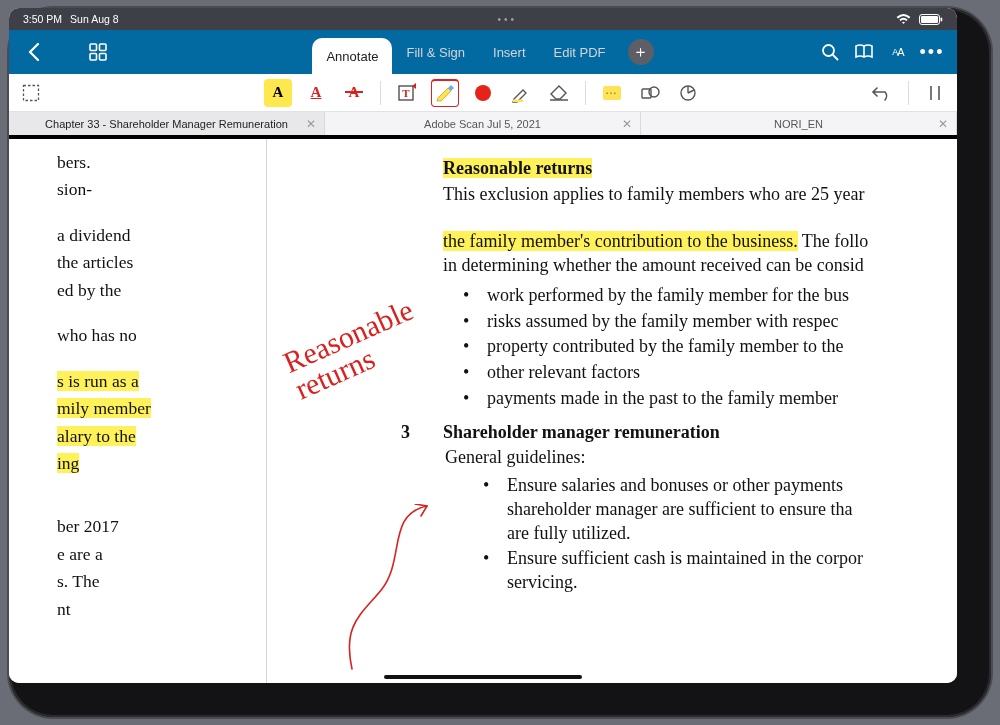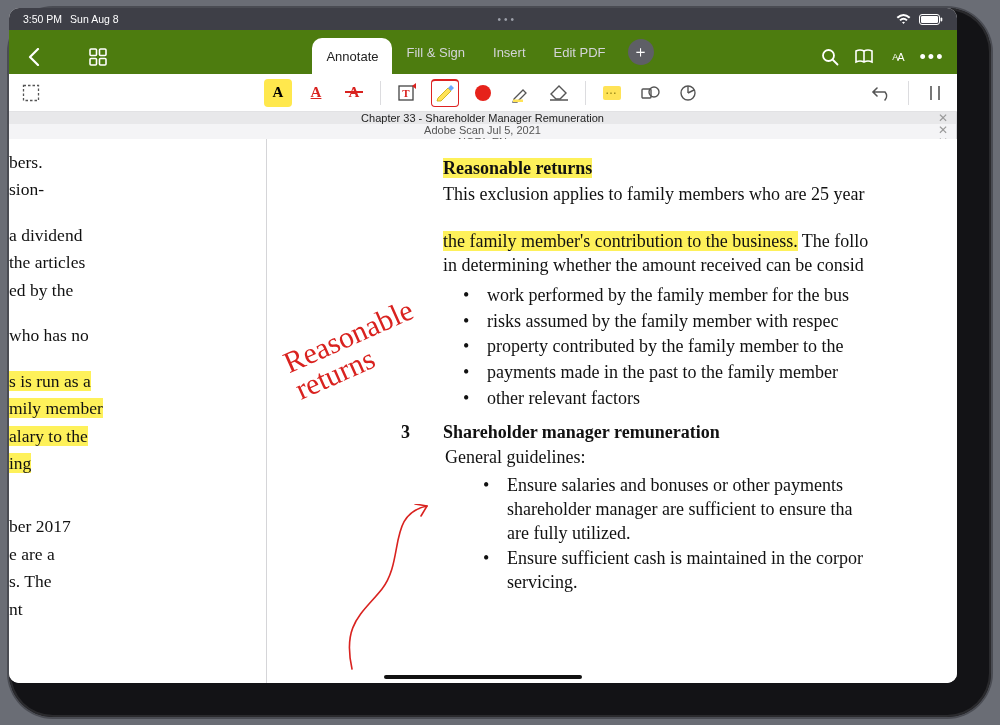--- a/index.html
+++ b/index.html
@@ -19,22 +19,22 @@
   
   .statusbar {
     height: 22px; background: #3e3f47; color: #fff; display: flex;
     align-items: center; font-size: 10.5px; padding: 0 14px; justify-content: space-between;
   }
   .statusbar .left, .statusbar .right { display: flex; gap: 8px; align-items: center; }
   .dots-grab { flex:1; text-align:center; letter-spacing:3px; color:#9da0aa; font-size:10px;}
 
   
   .topbar {
-    height: 44px; background: #4d7c0f; color: #fff; display: flex;
-    align-items: flex-end; padding: 0 8px; position: relative; gap: 30px;
+    height: 44px; background: #0369a1; color: #fff; display: flex;
+    align-items: center; padding: 0 8px; position: relative; gap: 30px;
   }
   .topbar .ico {
     width: 34px; height: 34px; display: flex; align-items: center; justify-content: center;
     color: #fff; font-size: 18px;
   }
   .topbar .tabs {
     position: absolute; left: 0; right: 0; display: flex; justify-content: center; align-items: center; gap: 0; height:44px; pointer-events:none;
   }
   .topbar .tabs > * { pointer-events:auto; }
   .tabbtn {
@@ -62,37 +62,37 @@
   .hl-yellow { background:#ffe84d; font-weight:700; font-family:"Times New Roman",serif; }
   .redA { color:#d9221f; font-weight:700; font-family:"Times New Roman",serif; text-decoration: underline; }
   .sel { border:1px solid #d22; border-top:2px solid #d22; }
   .dot-red { width:16px; height:16px; background:#e6221a; border-radius:50%;}
   .sq-yel { width:18px; height:14px; background:#ffe357; border-radius:2px; position:relative;}
   .sq-yel::after{content:"…"; position:absolute; top:-3px; left:2px; font-size:12px; color:#8a7a10;}
   .divider { width:1px; height:24px; background:#dcdcdf; margin:0 2px;}
 
   
   .doctabs {
-    height: 27px; background:#f4f4f6; border-bottom:1px solid #000000; display:flex;
-    font-size:11px; color:#555;flex-direction:column;
+    height: 27px; background:#f4f4f6; border-bottom:4px solid #000000; display:flex;
+    font-size:11px; color:#555;
   }
   .doctab { flex:1; display:flex; align-items:center; justify-content:center; gap:8px; border-right:1px solid #d9d9db; position:relative; background:#f4f4f6;}
   .doctab.active{ background:#e8e8ea; color:#222;}
   .doctab .close{ position:absolute; right:8px; color:#999; font-size:12px;}
 
   
   .workspace {
     position: absolute; top:131px; bottom:0; left:0; right:0; display:flex; background:#fff;
   }
   .thumbcol {
     width: 258px; border-right: 1px solid #d5d5d8; padding: 12px 6px 0 0;
     font-family: "Times New Roman", Georgia, serif; font-size: 17.5px; color:#111; line-height: 1.34;
     overflow:hidden; text-align:left;
   }
-  .thumbcol p { margin-bottom: 4px; padding-left: 112px; text-indent: -112px; }
+  .thumbcol p { margin-bottom: 4px; padding-left: 112px; text-indent: -112px; margin-left: 48px; }
   .thumbcol .gap { height: 18px; }
   .hl { background: #fef15a; }
 
   .pagecol {
     position:relative; flex:1; padding: 10px 0 0 0; overflow:hidden;
     font-family: "Times New Roman", Georgia, serif; font-size:18px; color:#111; line-height:1.32;
   }
   .pagecol .inner{ padding-left: 178px; }
   .bullets { list-style: none; padding-left: 42px; }
   .bullets li { position:relative; margin-bottom: 2px; }
@@ -319,22 +319,22 @@
           <div style="margin-left:-2px;">
             <span>This exclusion applies to family members who are 25 year</span><br>
             <br>
             <span><span class="hl">the family member's contribution to the business.</span><span> The follo</span></span><br>
             <span>in determining whether the amount received can be consid</span>
           </div>
           <ul class="bullets" style="margin-top:6px;">
             <li>work performed by the family member for the bus</li>
             <li>risks assumed by the family member with respec</li>
             <li>property contributed by the family member to the</li>
+            <li>other relevant factors</li>
             <li>payments made in the past to the family member</li>
-            <li>other relevant factors</li>
           </ul>
           <div class="h3" style="position:relative; margin-top:10px;">
             <span class="secnum">3</span>
             <span>Shareholder manager remuneration</span>
           </div>
           <div>General guidelines:</div>
           <ul class="bullets" style="margin-top:4px; padding-left:62px;">
             <li>
               <span>Ensure salaries and bonuses or other payments </span><br>
               <span> shareholder manager are sufficient to ensure tha</span><br>

